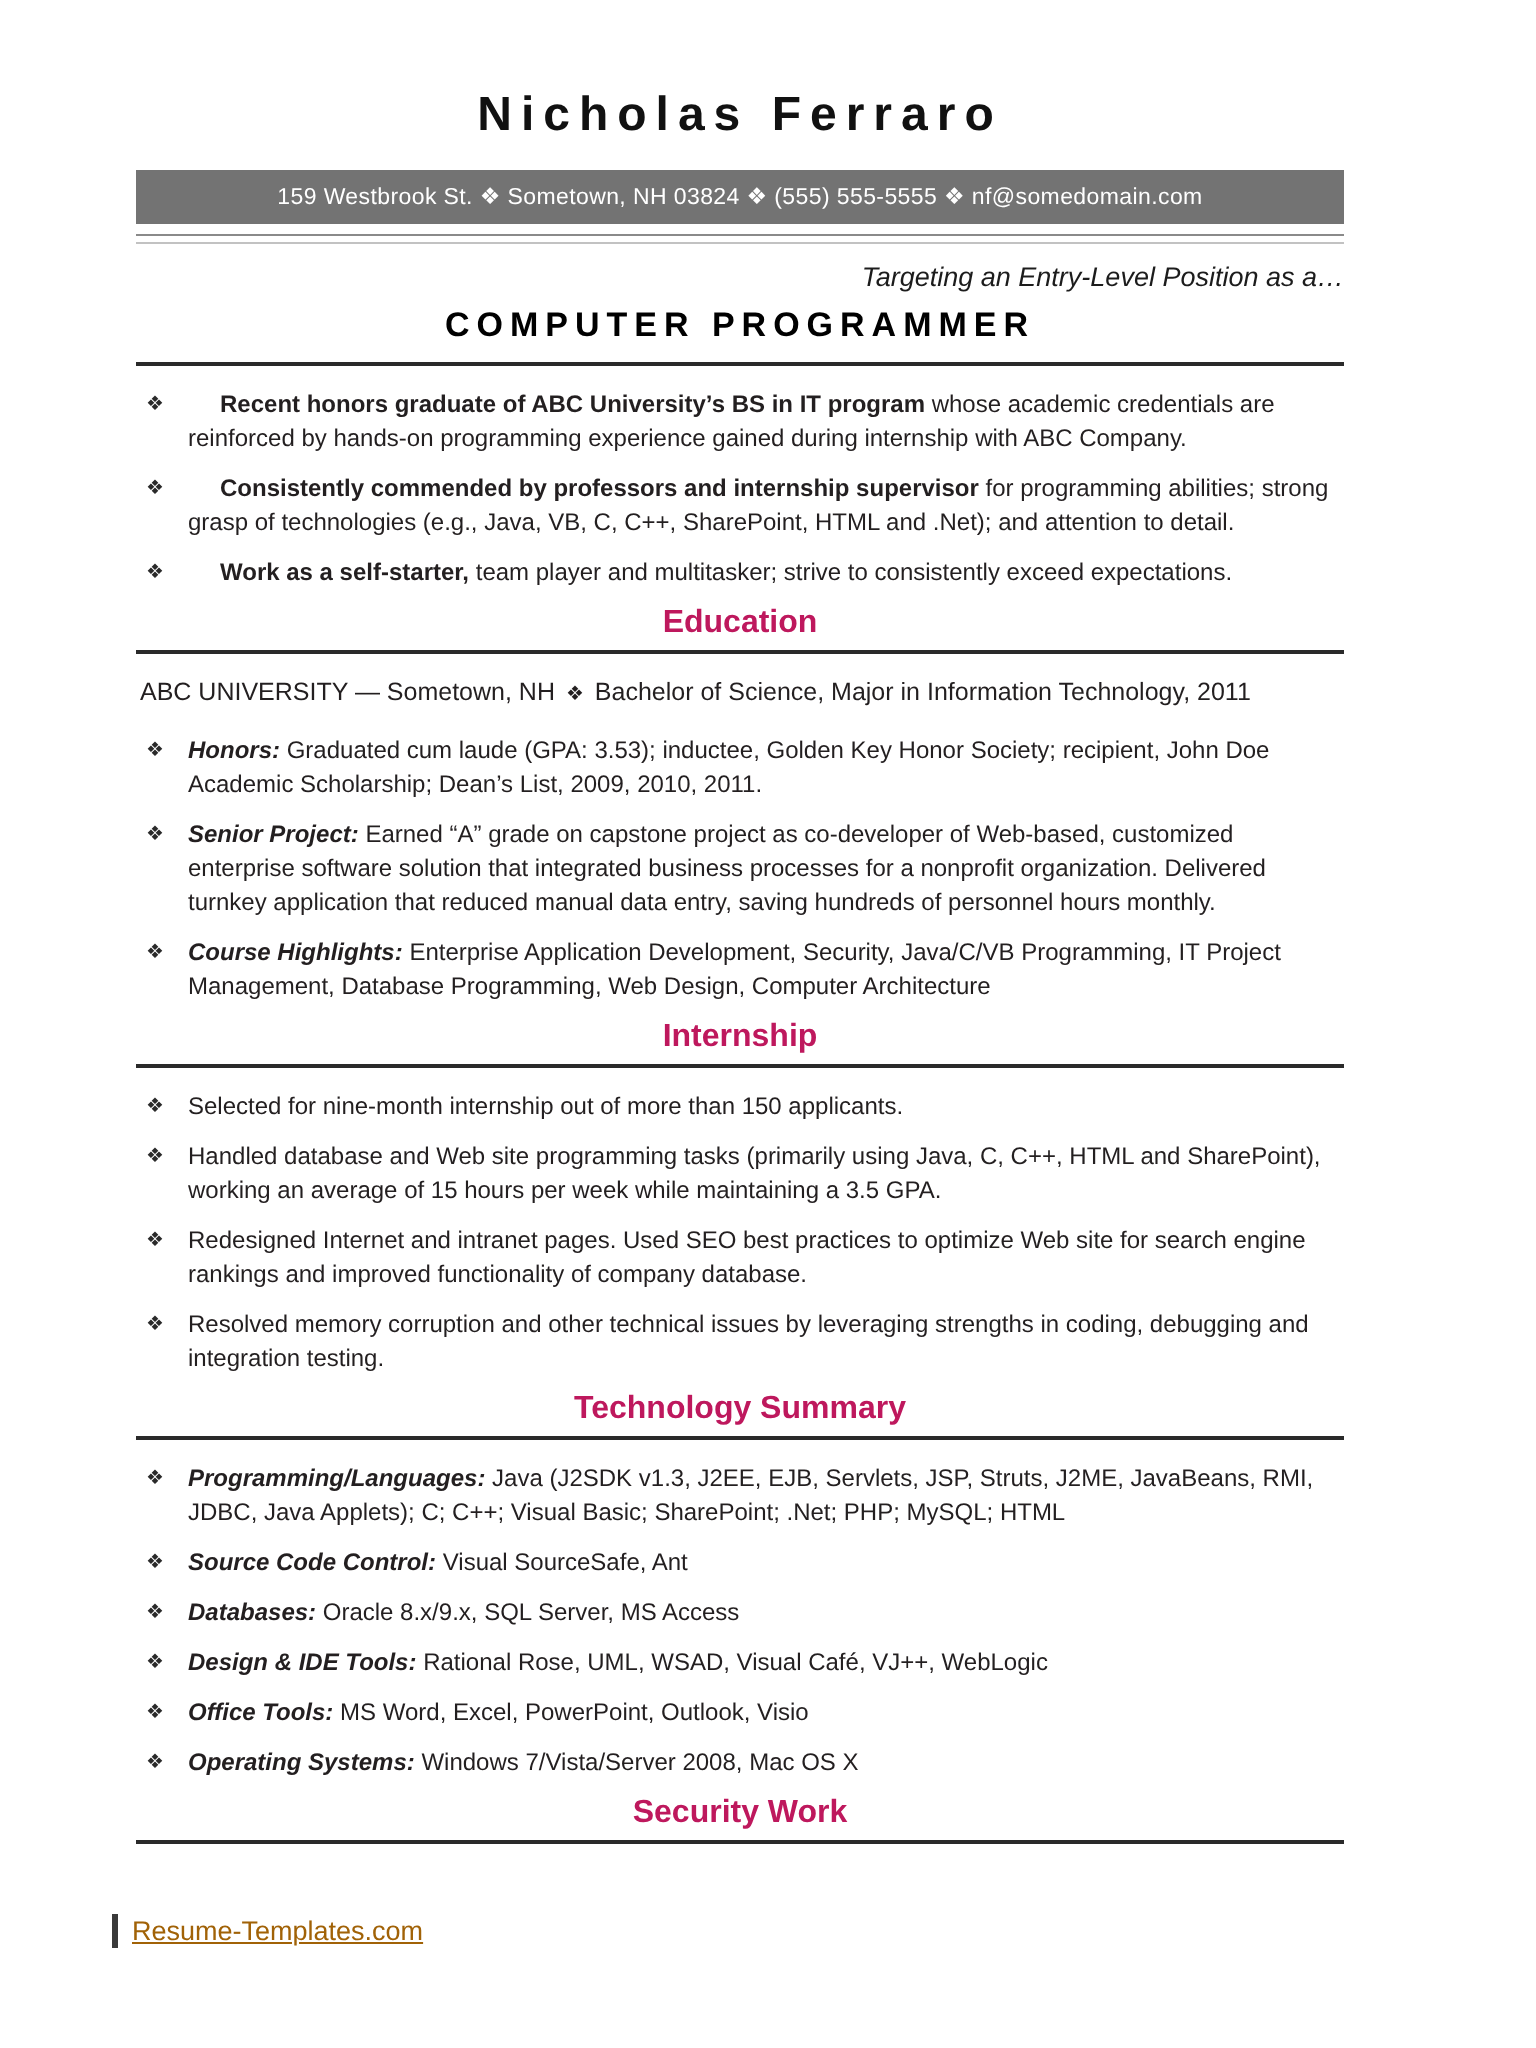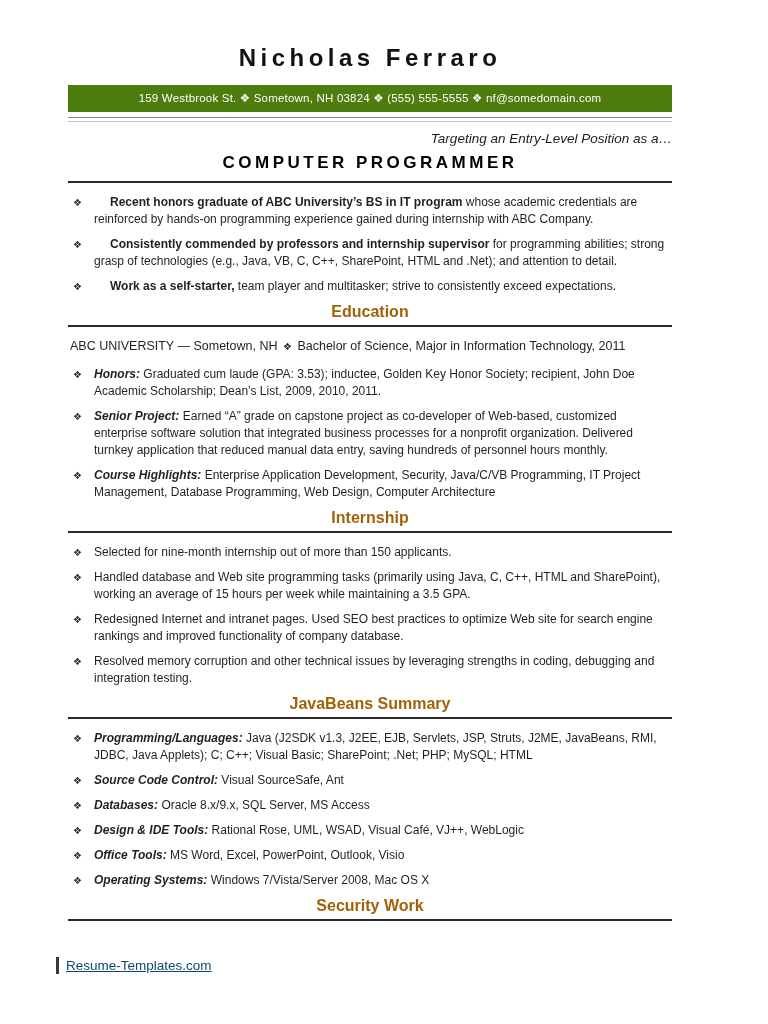--- a/index.html
+++ b/index.html
@@ -15,21 +15,21 @@
 
   .name {
     text-align:center;
     font-size:24px;
     font-weight:bold;
     letter-spacing:4.5px;
     color:#111111;
     margin-bottom:13px;
   }
   .contact-bar {
-    background:#4d7c0f;
+    background:#737373;
     color:#ffffff;
     text-align:center;
     font-size:11.5px;
     padding:6px 0 7px 0;
     letter-spacing:0.2px;
   }
   .double-rule {
     height:5px;
     margin-top:5px;
     border-top:1px solid #8a8a8a;
@@ -52,21 +52,21 @@
   }
   .rule {
     border:none;
     border-top:2px solid #2a2a2a;
     margin-top:8px;
   }
   .section-title {
     text-align:center;
     font-size:16px;
     font-weight:bold;
-    color:#a16207;
+    color:#be185d;
   }
   .section-title + .rule { margin-top:4px; }
 
   ul.bullets { list-style:none; margin-top:11px; }
   ul.bullets li { display:flex; margin-bottom:8px; }
   .bullet-icon {
     flex:0 0 26px;
     font-size:10px;
     line-height:17px;
     color:#2a2a2a;
@@ -75,21 +75,21 @@
   .bullet-text { font-size:12px; line-height:17px; flex:1; }
   .lead-b  { font-weight:bold;padding-left:16px; }
   .lead-bi { font-weight:bold; font-style:italic; }
 
   .org-line { font-size:12.5px; line-height:17px; margin:11px 0 2px 2px; }
   .org-line b { font-weight:normal; }
   .sep { font-size:10px; padding:0 2px; }
 
   .footer { position:absolute; left:56px; top:957px; display:flex; align-items:center; }
   .footer-bar { display:inline-block; width:3px; height:17px; background:#3a3a3a; margin-right:7px; }
-  .footer-link { color:#0c4a6e; font-size:13.5px; text-decoration:underline; }
+  .footer-link { color:#a16207; font-size:13.5px; text-decoration:underline; }
 </style>
 </head>
 <body>
 
 <div class="page">
 
   <h1 class="name">Nicholas Ferraro</h1>
 
   <div class="contact-bar">159 Westbrook St. ❖ Sometown, NH 03824 ❖ (555) 555-5555 ❖ nf@somedomain.com</div>
 
@@ -184,21 +184,21 @@
       </p>
     </li>
     <li>
       <span class="bullet-icon">❖</span>
       <p class="bullet-text">
         <span>Resolved memory corruption and other technical issues by leveraging strengths in coding, debugging and integration testing.</span>
       </p>
     </li>
   </ul>
 
-  <h3 class="section-title">JavaBeans Summary</h3>
+  <h3 class="section-title">Technology Summary</h3>
   <div class="rule"></div>
 
   <ul class="bullets">
     <li>
       <span class="bullet-icon">❖</span>
       <p class="bullet-text">
         <b class="lead-bi">Programming/Languages:</b>
         <span>Java (J2SDK v1.3, J2EE, EJB, Servlets, JSP, Struts, J2ME, JavaBeans, RMI, JDBC, Java Applets); C; C++; Visual Basic; SharePoint; .Net; PHP; MySQL; HTML</span>
       </p>
     </li>

